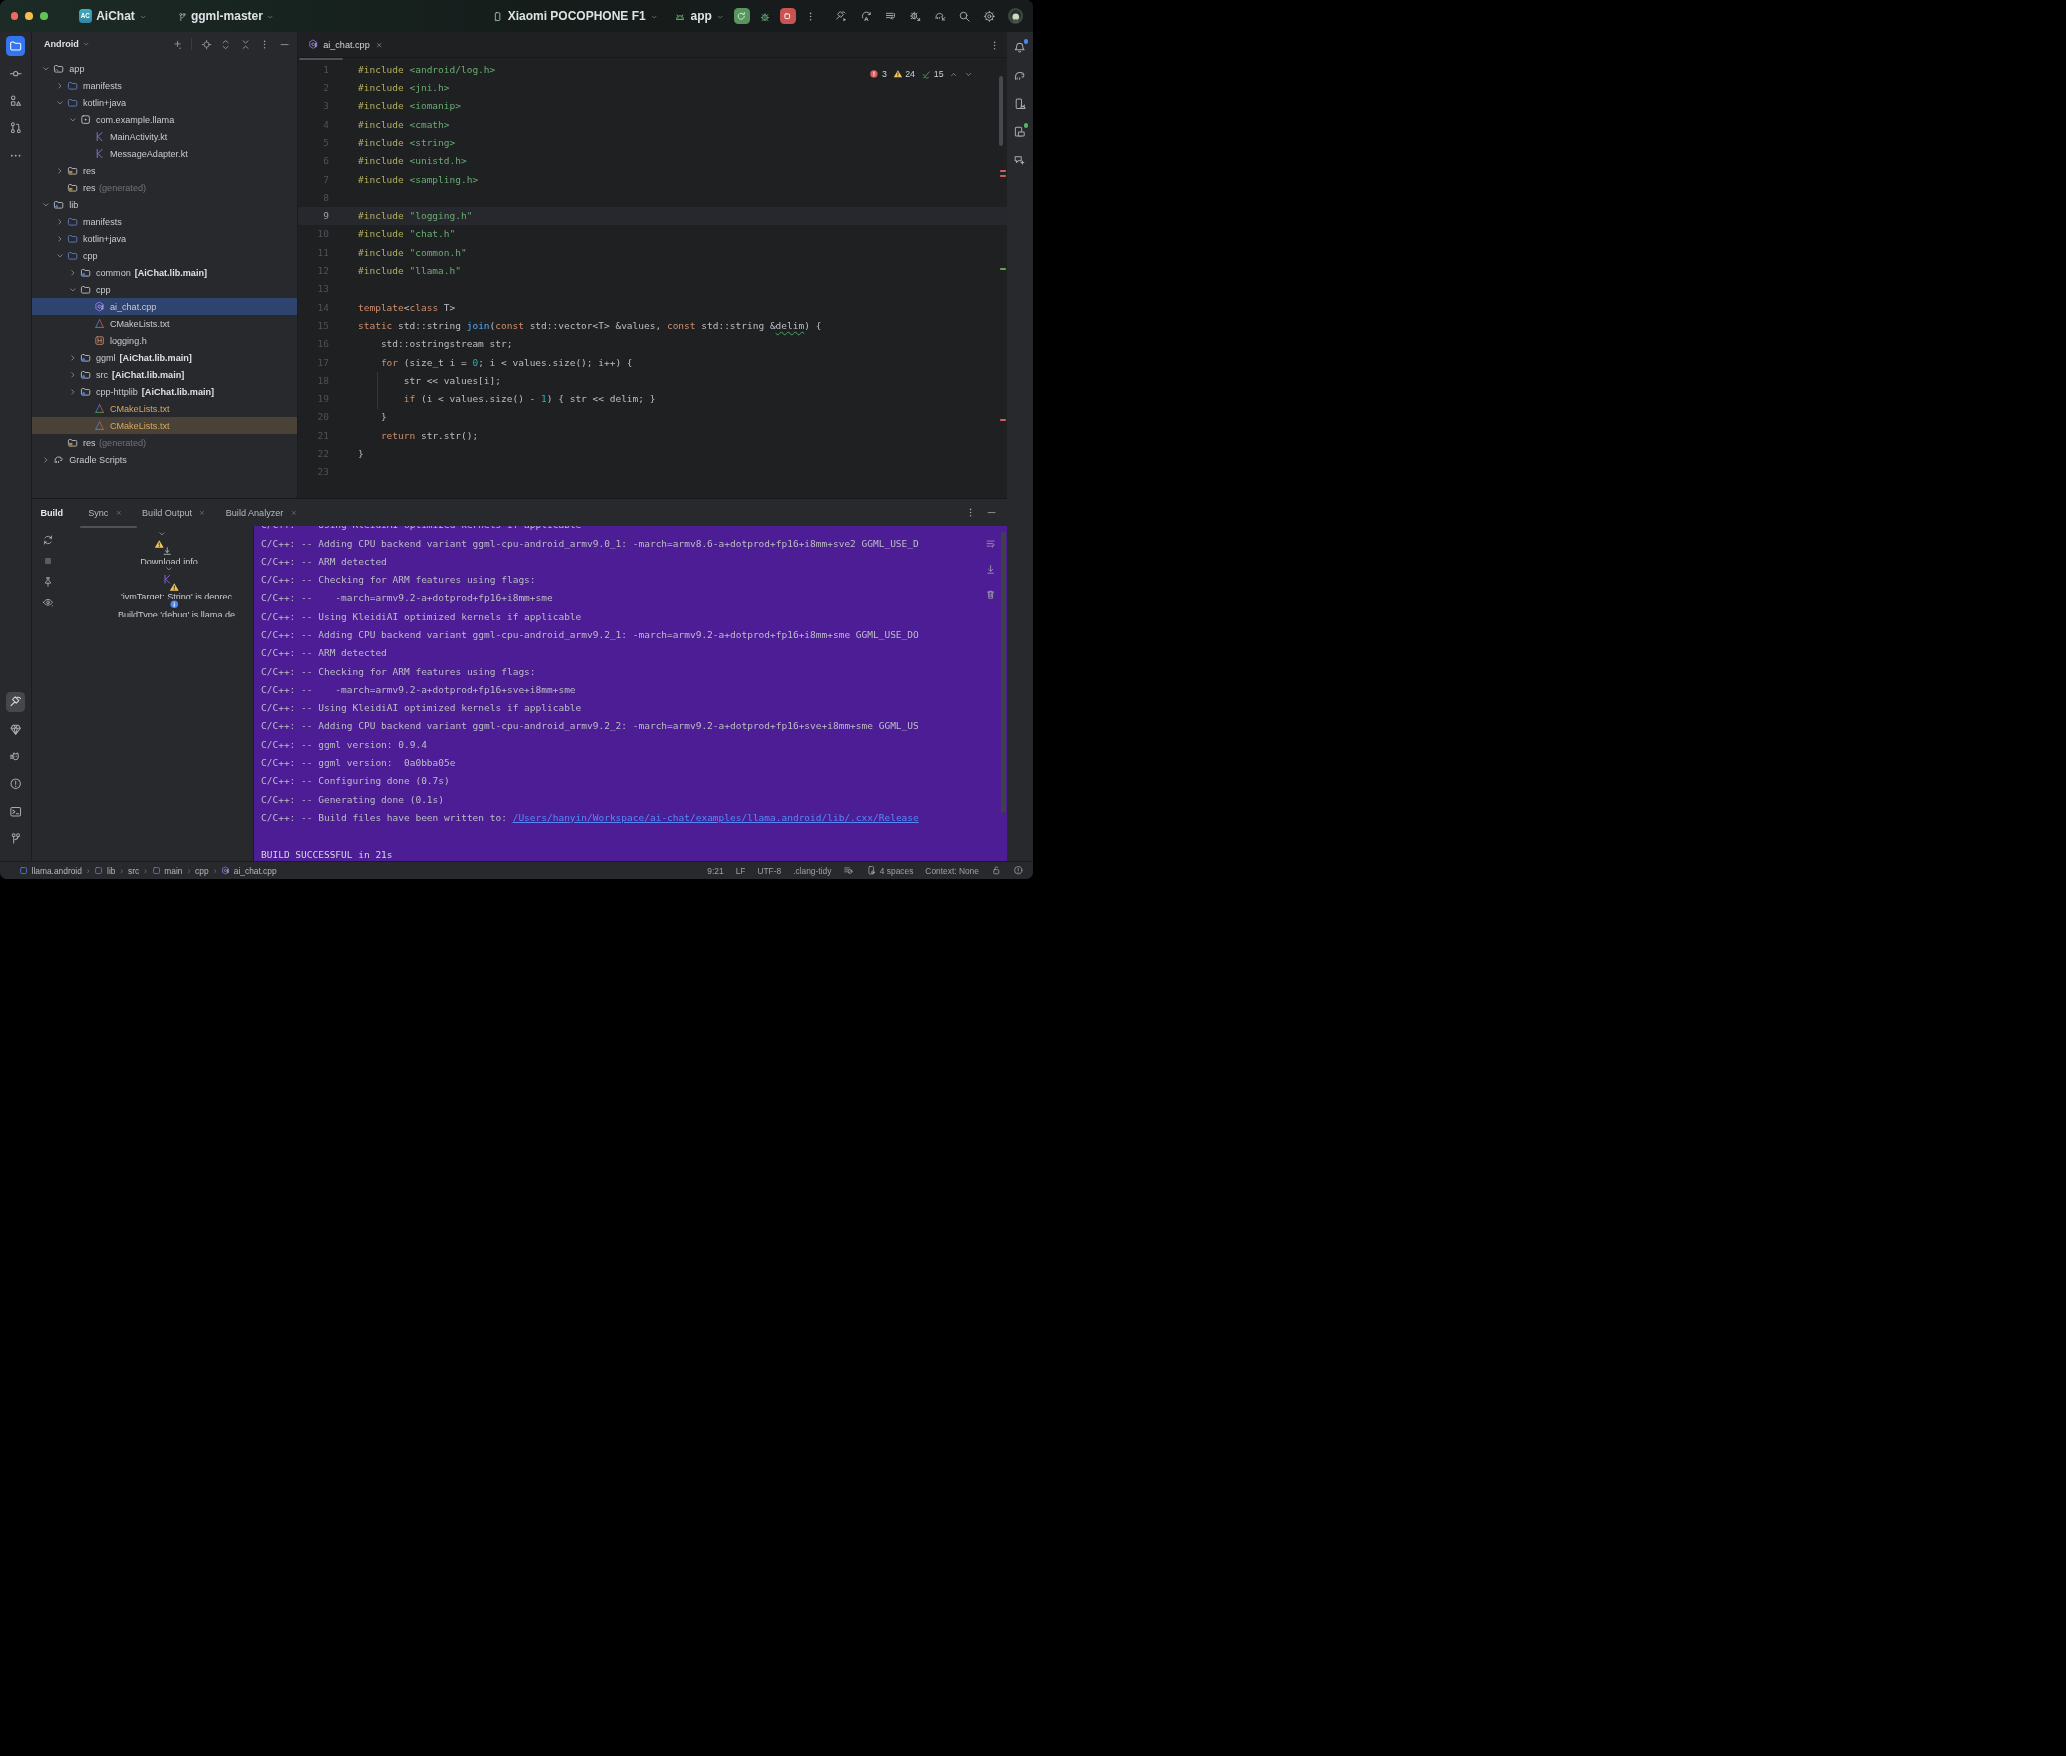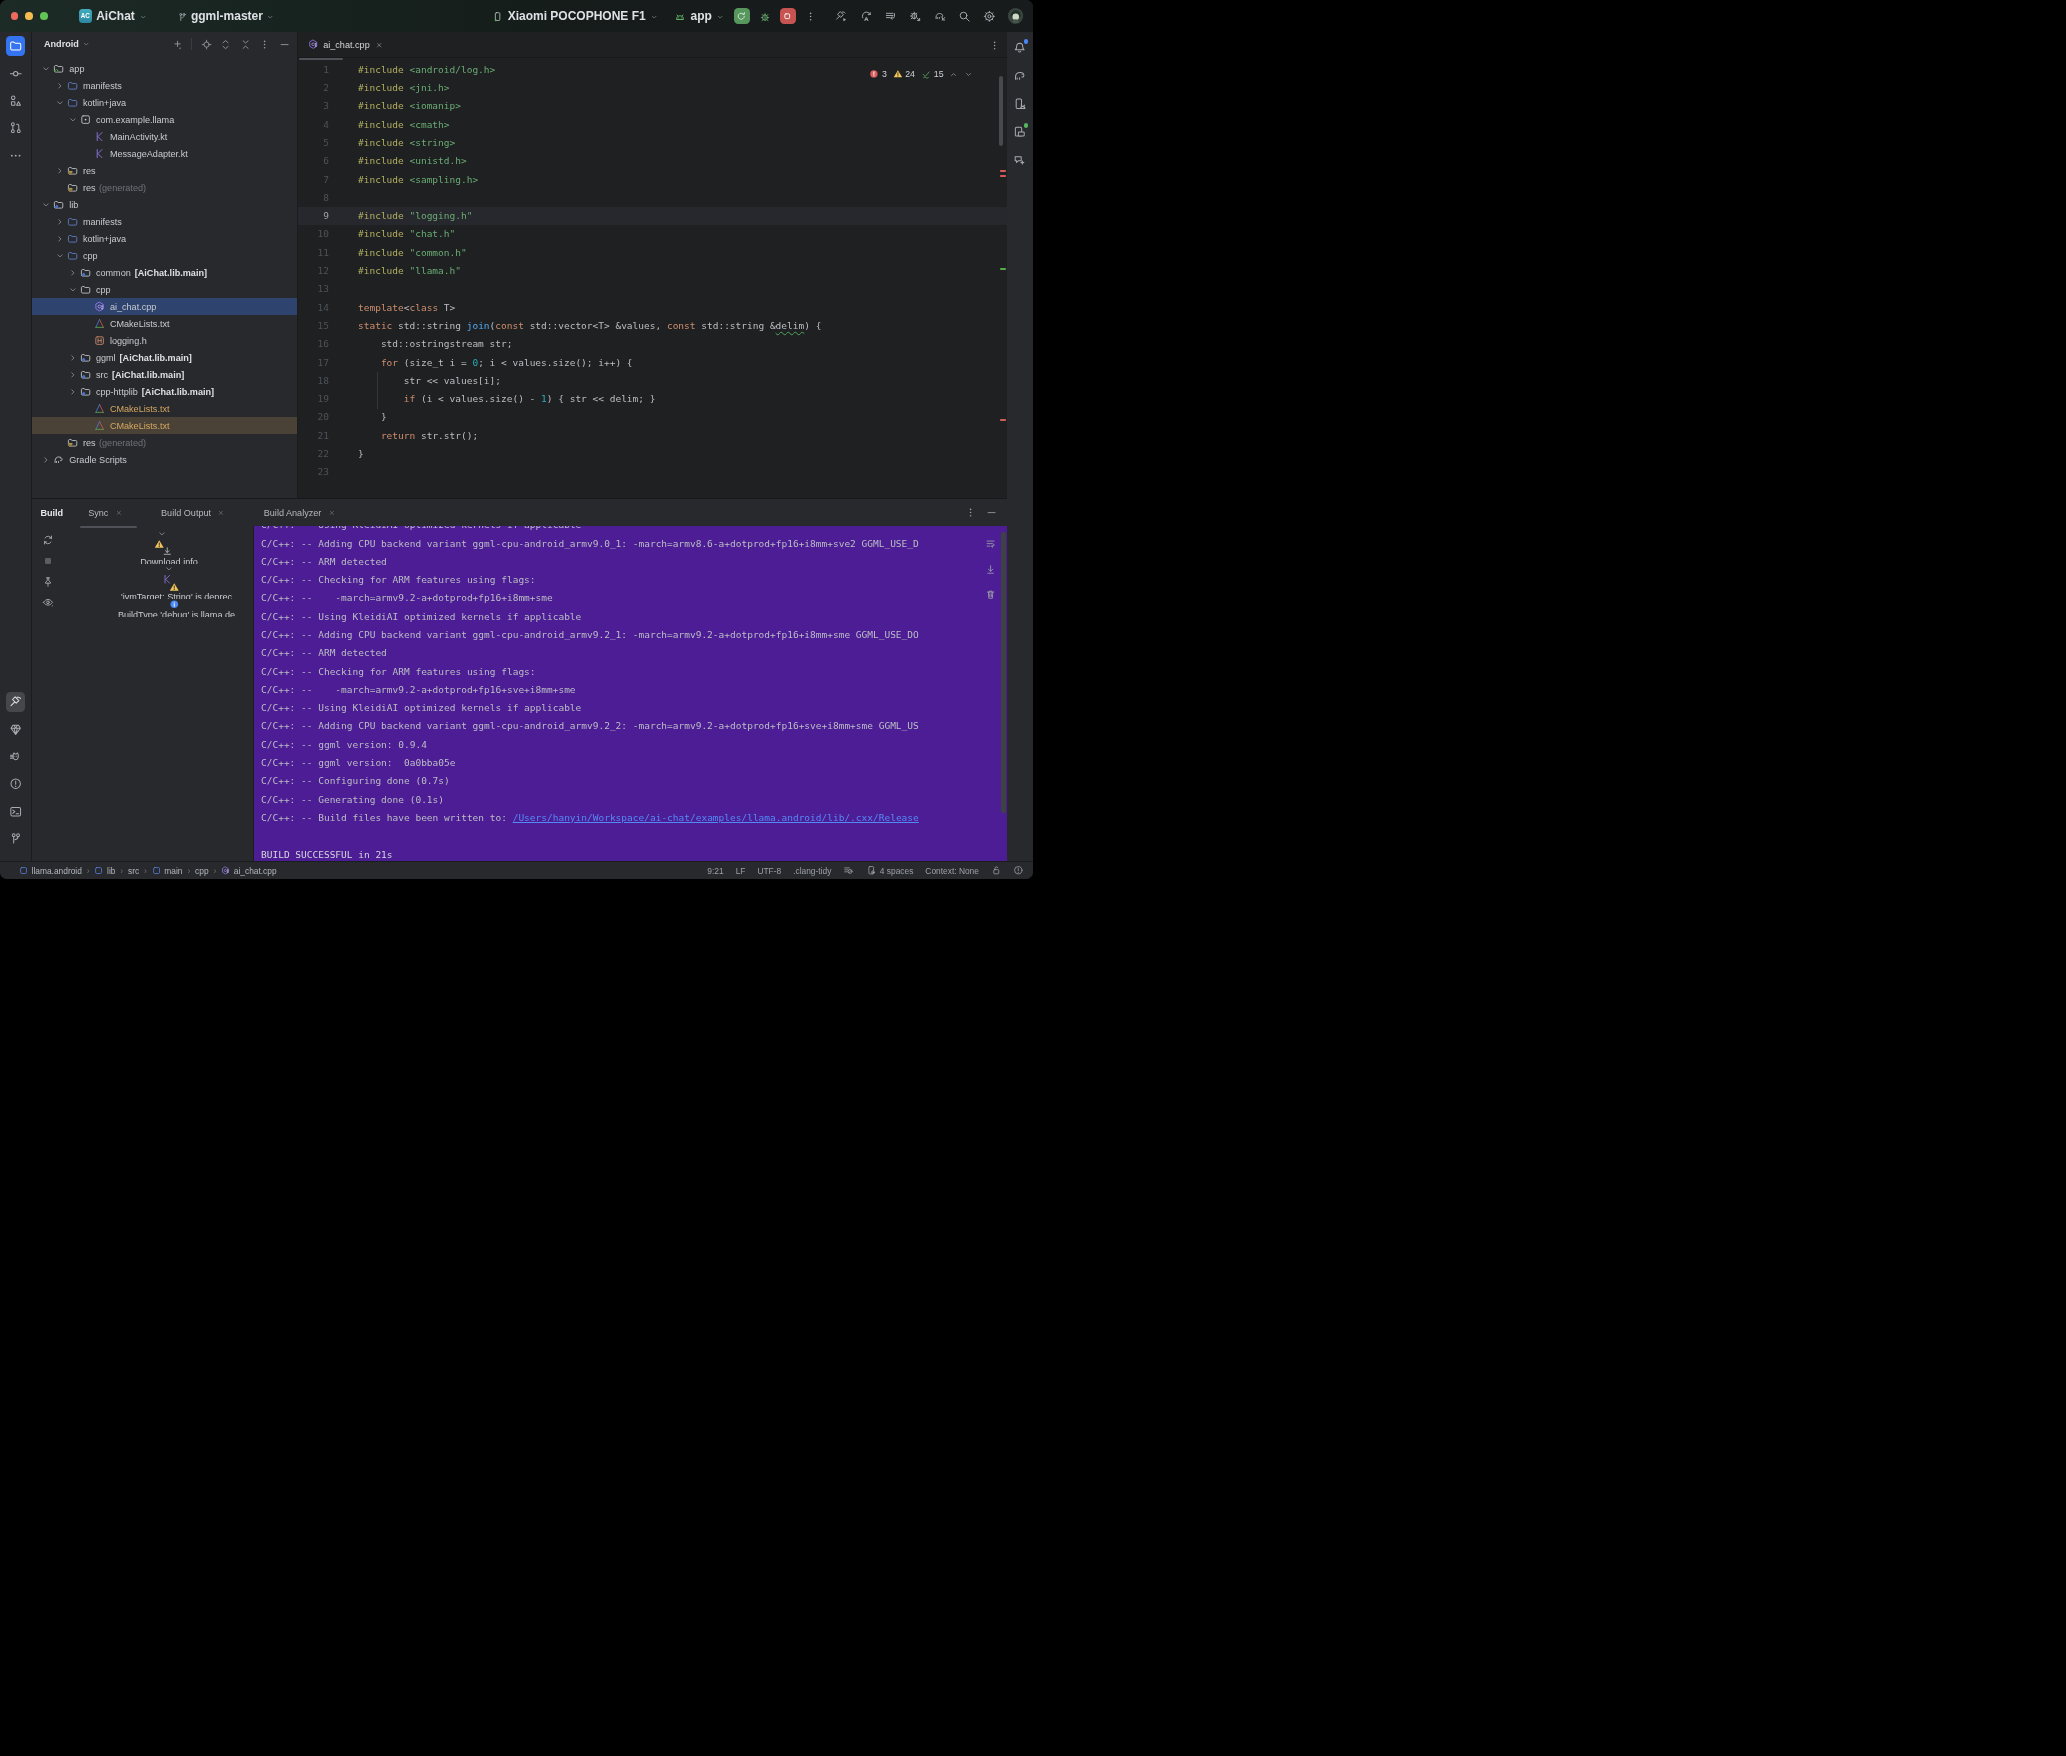--- a/index.html
+++ b/index.html
@@ -1059,21 +1059,21 @@
     <div class="vthumb"></div>
     <div class="stripe-mark" style="top:138px;background:#d45a5a"></div>
     <div class="stripe-mark" style="top:143px;background:#d45a5a"></div>
     <div class="stripe-mark" style="top:236px;background:#57a64a"></div>
     <div class="stripe-mark" style="top:387px;background:#d45a5a"></div>
   </div>
 
   <div class="build-panel">
     <div class="bp-header">
       <span class="bp-label">Build</span>
-      <span id="bp-tabs" style="display:flex;gap:19px;">
+      <span id="bp-tabs" style="display:flex;">
           <span class="bp-tab">
             <span>Sync</span>
             <span class="close"><svg class="ic" width="7.7" height="7.7" viewBox="0 0 16 16">
                 <g fill="none" stroke="currentColor" stroke-width="1.2" stroke-linecap="round" stroke-linejoin="round">
                   <path d="M4.7 4.7l6.6 6.6M11.3 4.7l-6.6 6.6"></path>
                 </g>
               </svg></span>
           </span>
           <span class="bp-tab">
             <span>Build Output</span>

